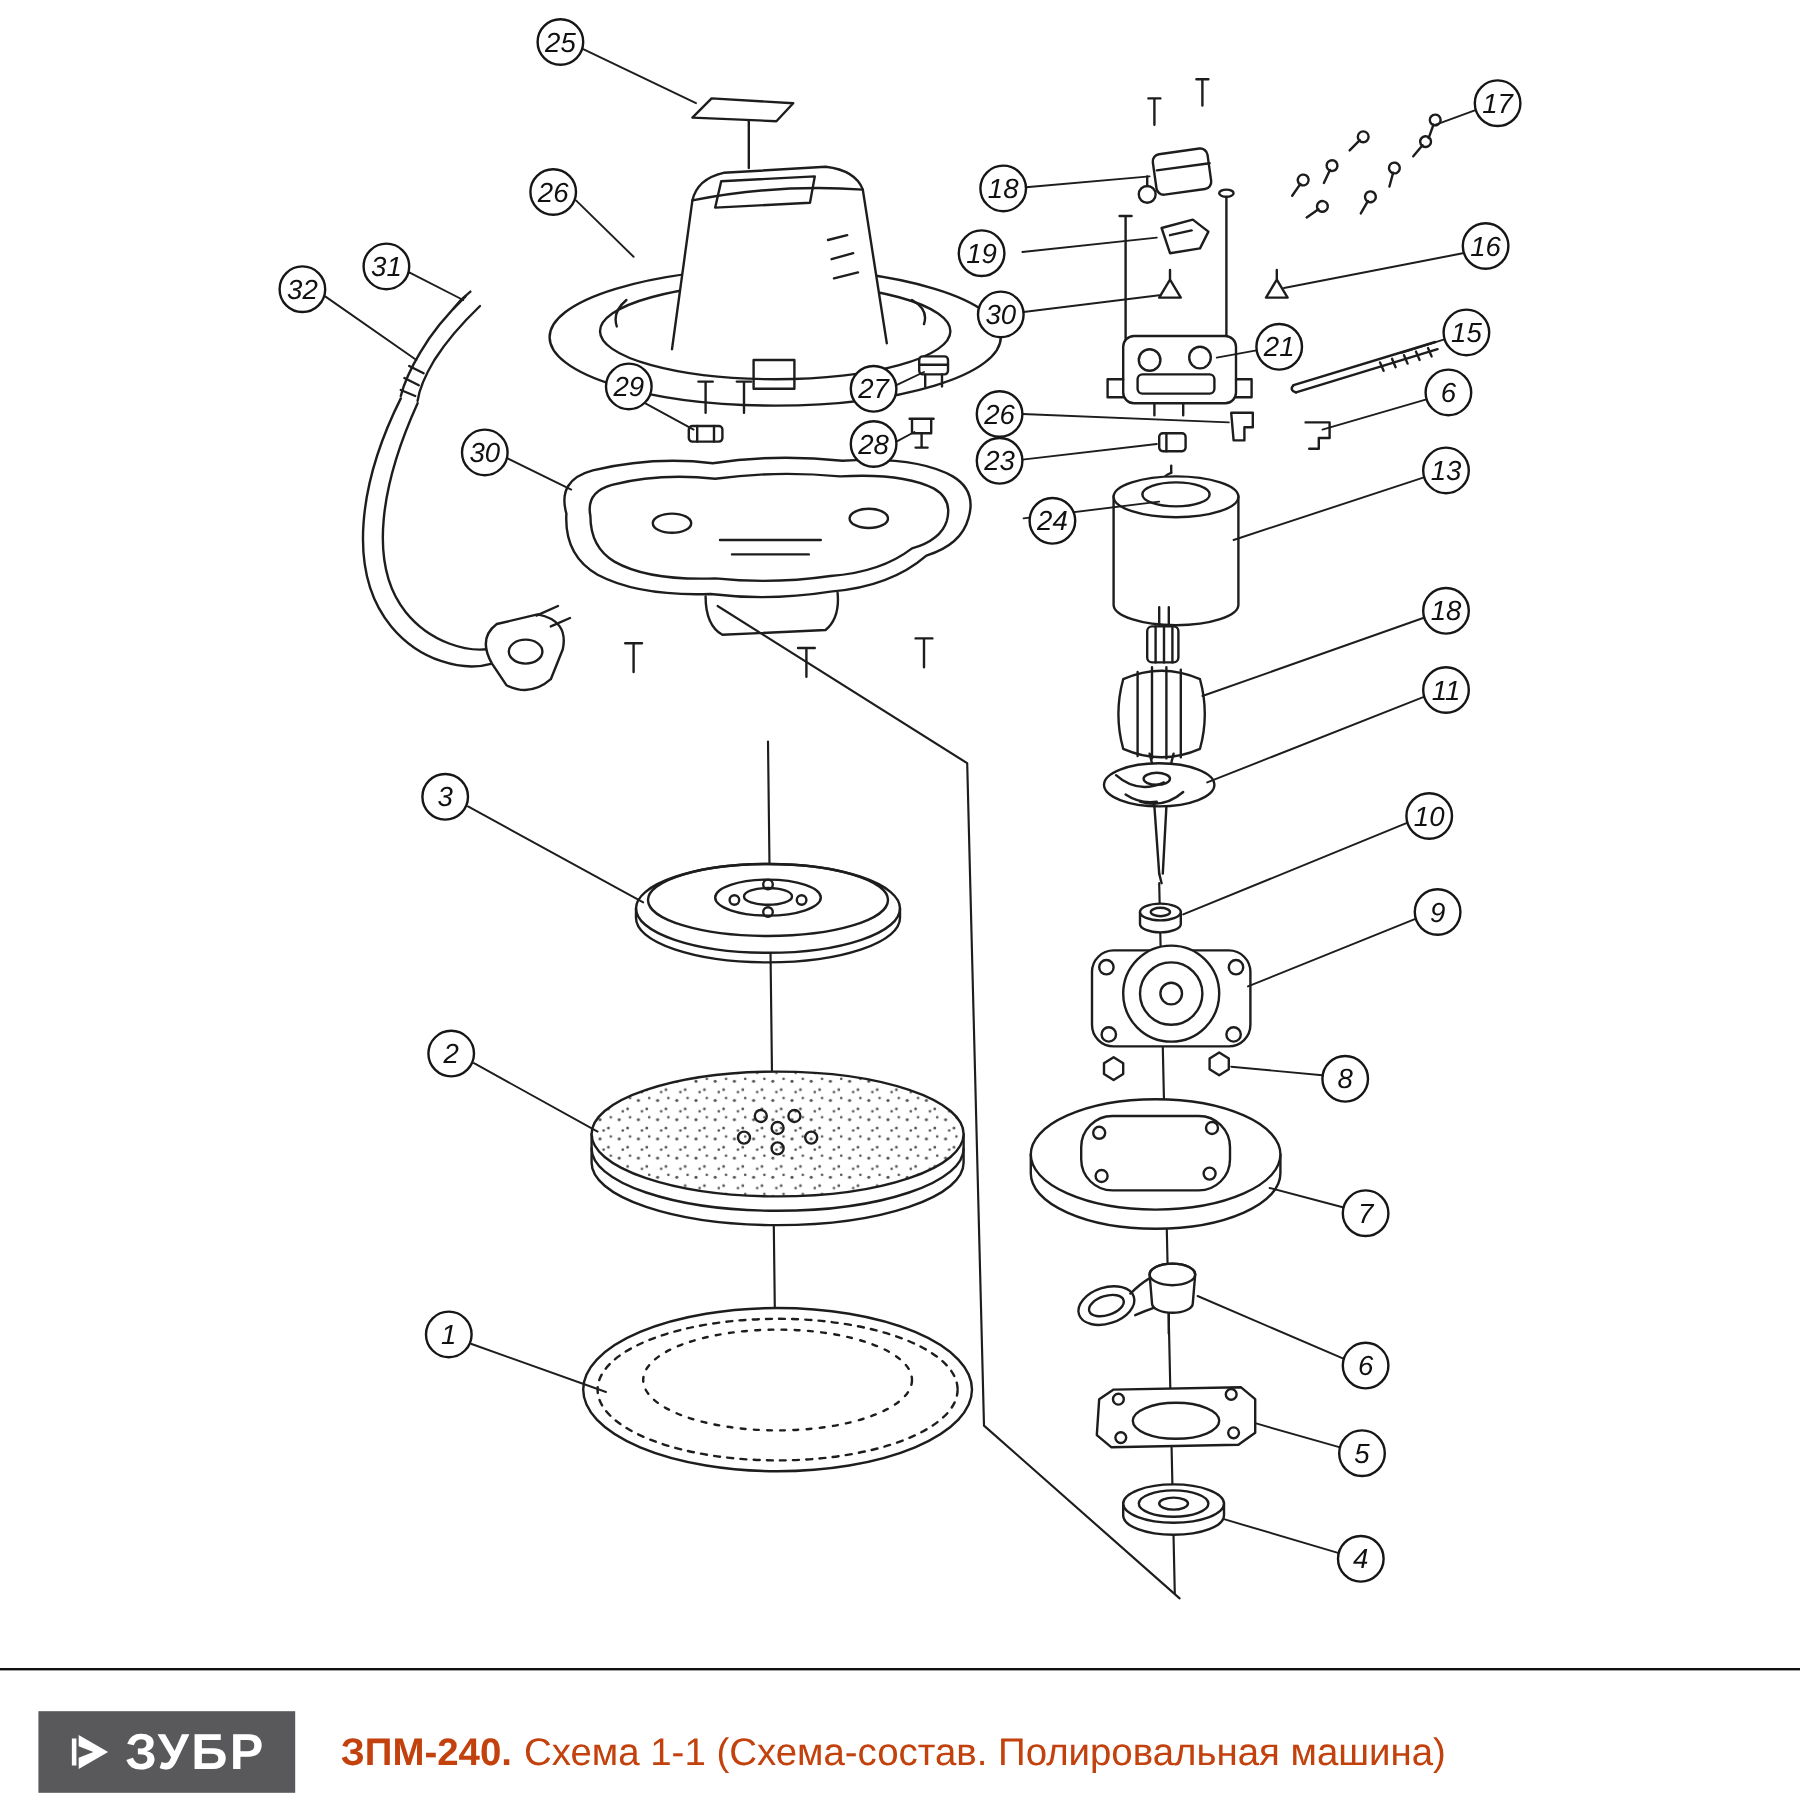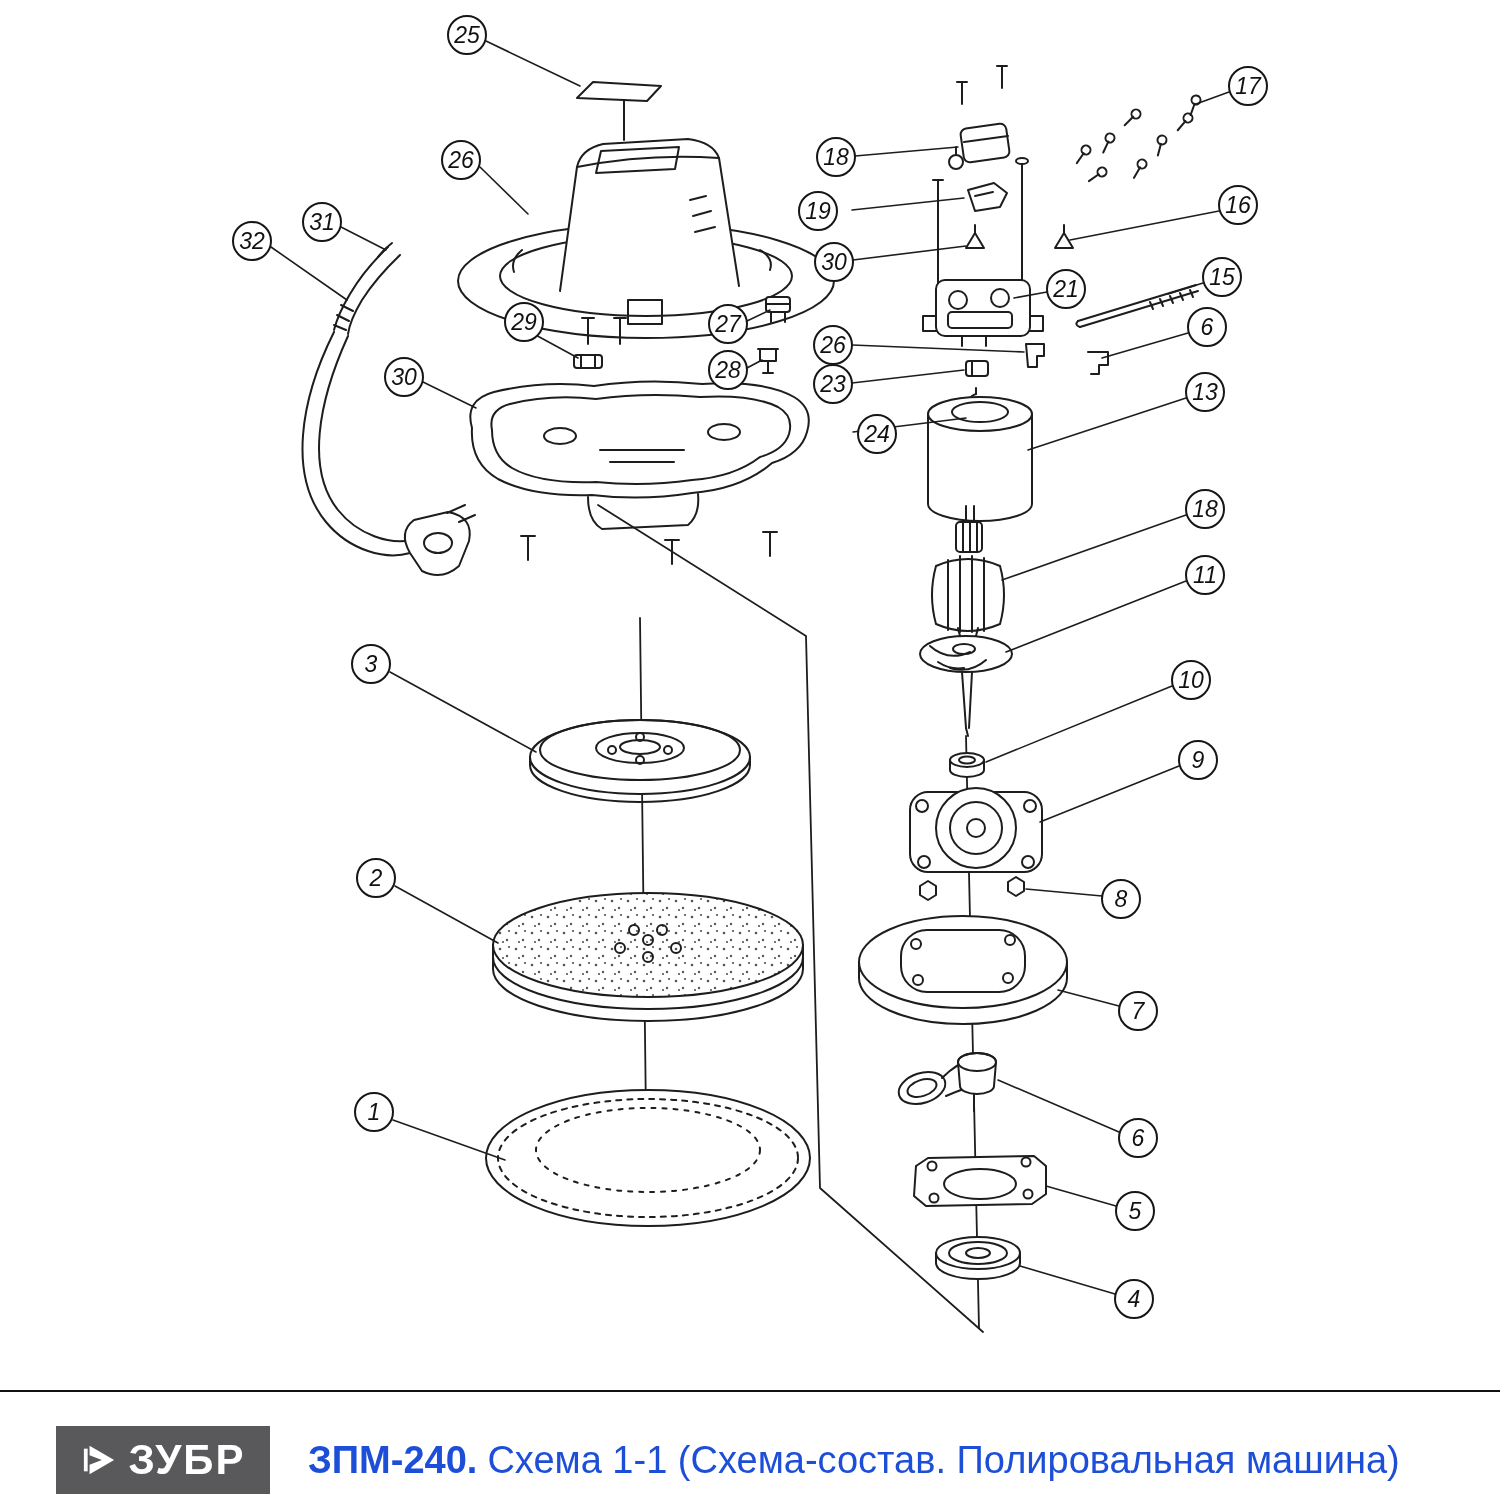--- a/index.html
+++ b/index.html
@@ -4,25 +4,25 @@
 <style>
   html,body{margin:0;padding:0;background:#fff;}
   .page{position:relative;width:1500px;height:1500px;background:#fff;overflow:hidden;
         font-family:"Liberation Sans", sans-serif;}
   svg.diagram{position:absolute;left:0;top:0;z-index:1;}
   .callout{position:absolute;width:40px;height:40px;border:2.5px solid #161616;border-radius:50%;
            background:#fff;display:flex;align-items:center;justify-content:center;
            font-size:23px;color:#111;z-index:2;box-sizing:border-box;font-style:italic;}
   .footer{position:absolute;left:0;top:1390px;width:1500px;z-index:3;}
   .footer-rule{border-top:2px solid #111;width:1500px;height:0;}
-  .footer-content{display:flex;align-items:center;gap:38px;padding:34px 0 0 56px;}
+  .footer-content{display:flex;align-items:center;gap:38px;padding:34px 0 0 32px;}
   .logo{background:#59595b;height:68px;width:214px;display:flex;align-items:center;
         justify-content:center;gap:10px;flex:0 0 auto;}
   .logo-text{color:#fff;font-weight:bold;font-size:42px;letter-spacing:2px;line-height:1;}
-  .caption{font-size:38px;color:#1d4ed8;white-space:nowrap;}
+  .caption{font-size:32px;color:#c2410c;white-space:nowrap;}
   .model{font-weight:bold;margin-right:10px;}
 </style>
 </head>
 <body>
 
 <div class="page">
 
 <svg class="diagram" width="1500" height="1390" viewBox="0 0 1500 1390">
   <defs>
     <pattern id="speckle" width="16" height="16" patternUnits="userSpaceOnUse">

